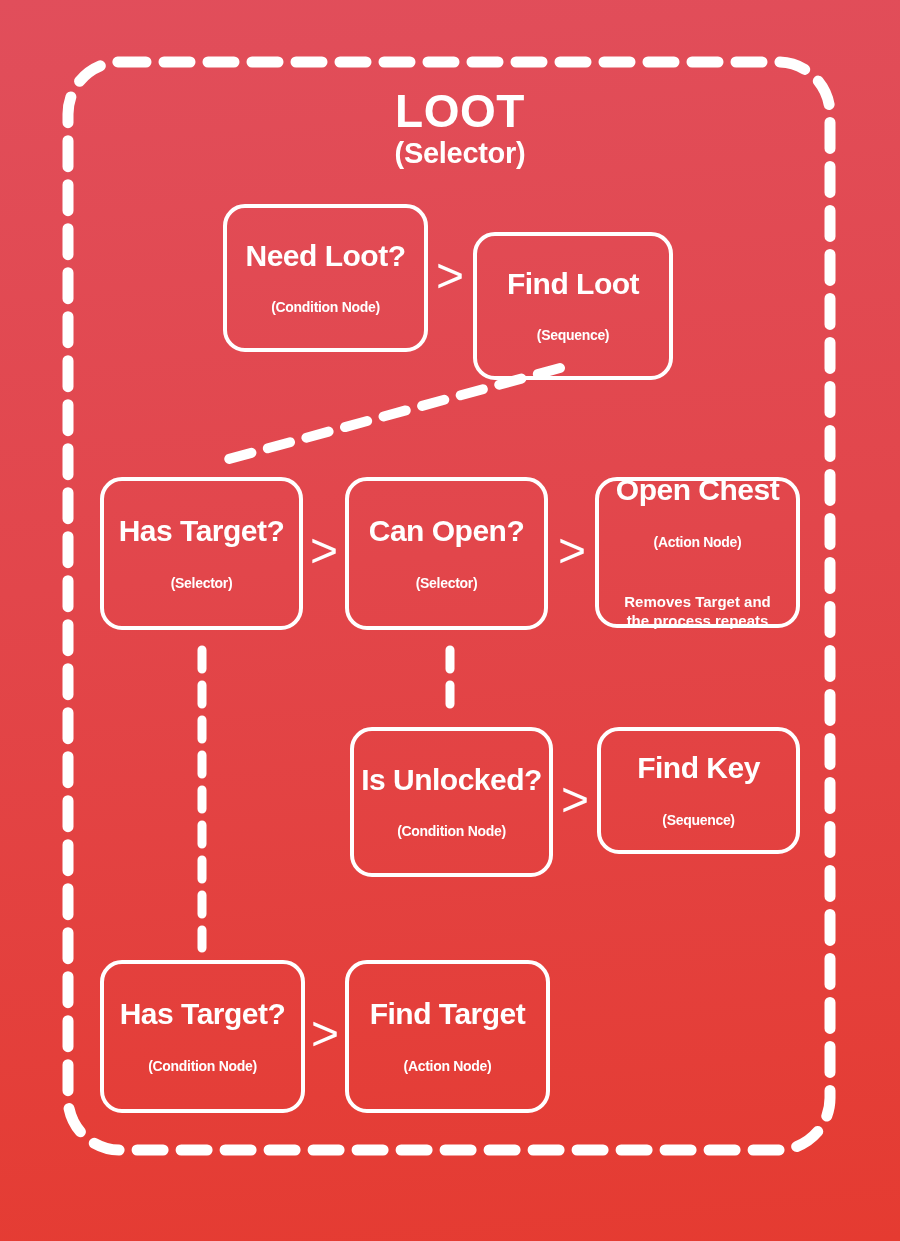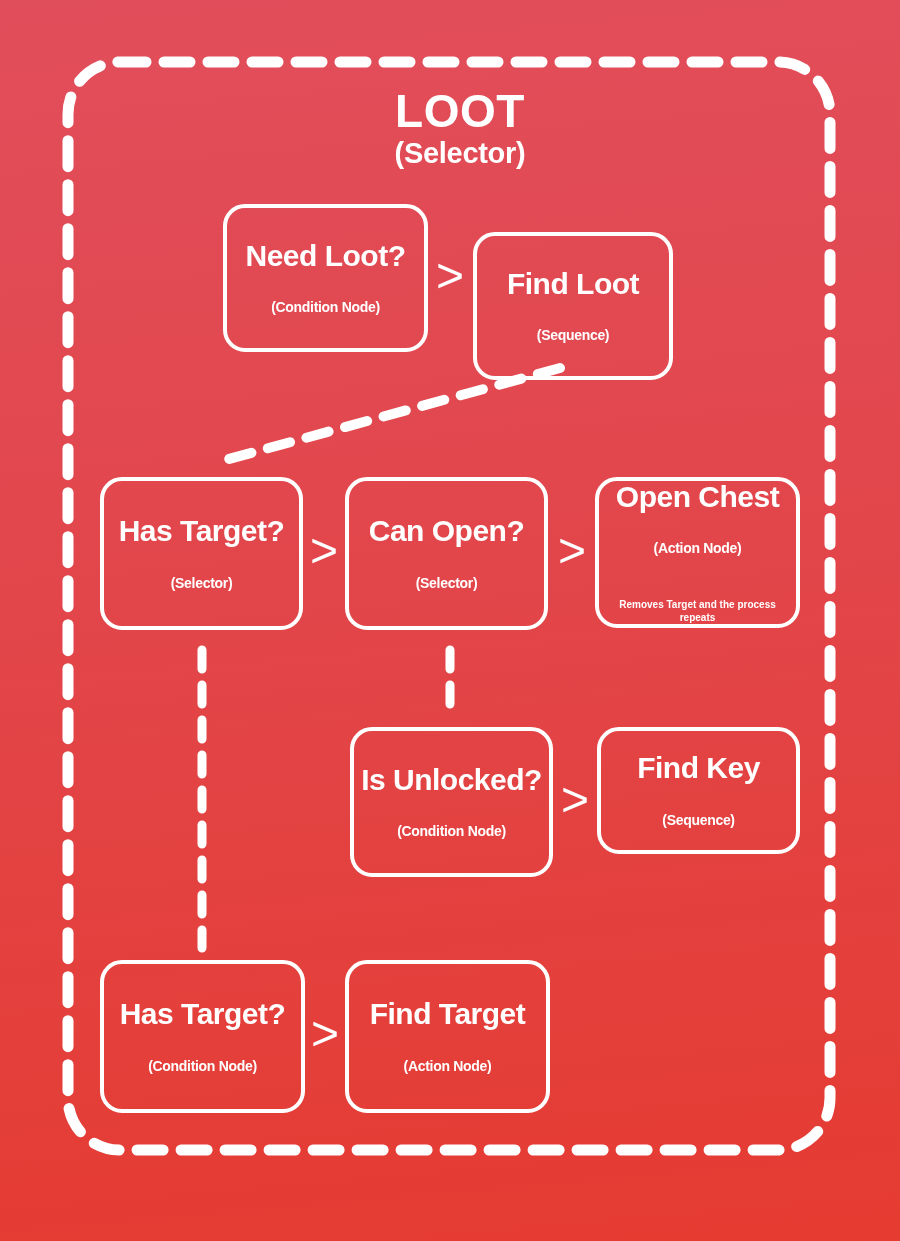--- a/index.html
+++ b/index.html
@@ -60,21 +60,21 @@
     white-space: nowrap;
   }
   .node-subtitle {
     font-size: 14px;
     font-weight: 700;
     letter-spacing: -0.3px;
     line-height: 1.2;
     white-space: nowrap;
   }
   .node-note {
-    font-size: 10px;
+    font-size: 15px;
     font-weight: 700;
     line-height: 1.3;
     margin-top: 14px;
     max-width: 172px;
   }
   .chevron {
     position: absolute;
     transform: translate(-50%, -54%);
     color: #ffffff;
     font-size: 48px;

